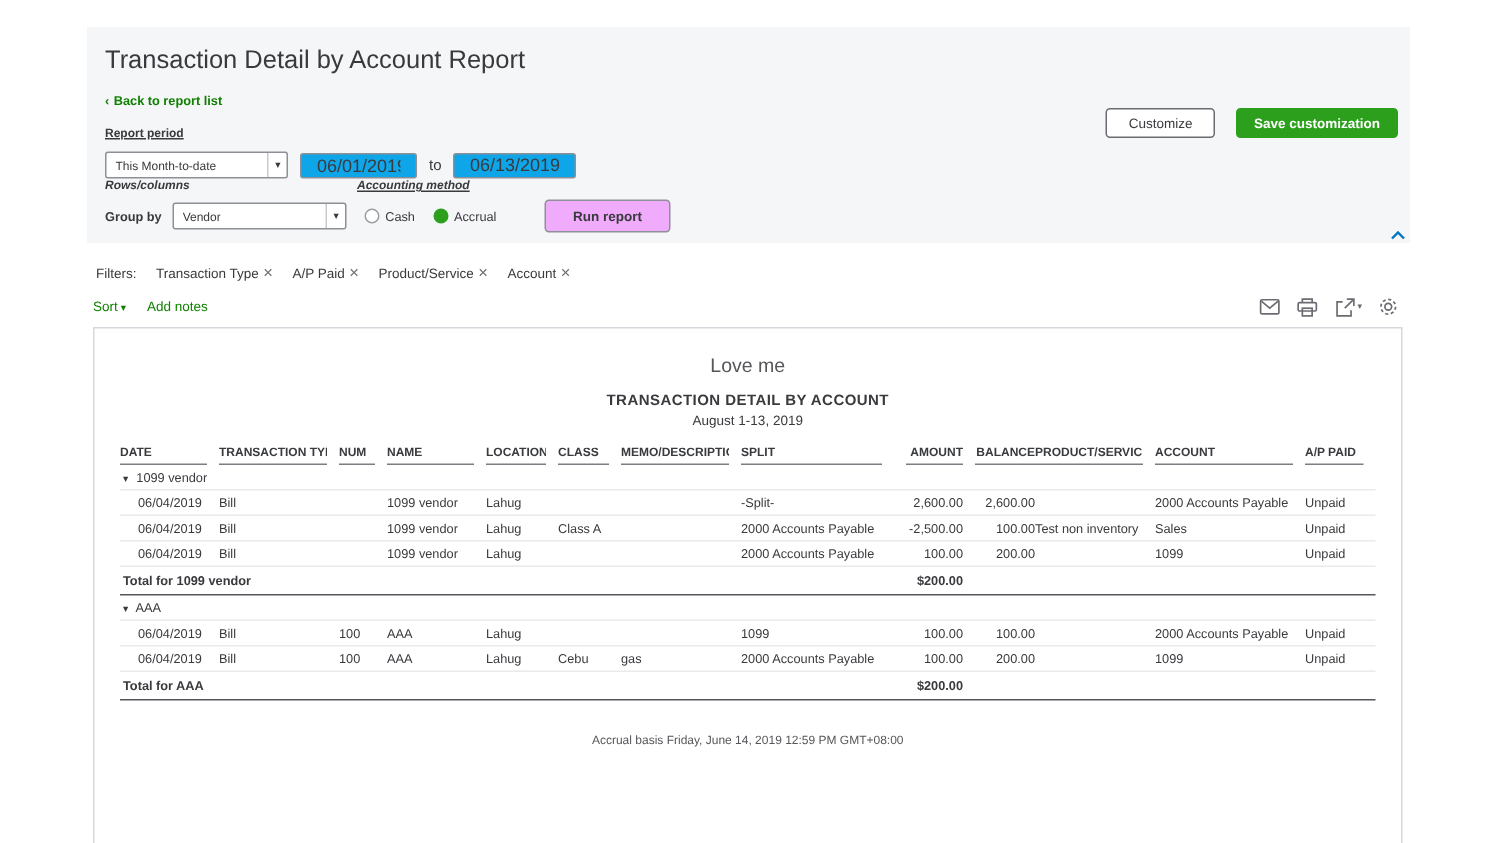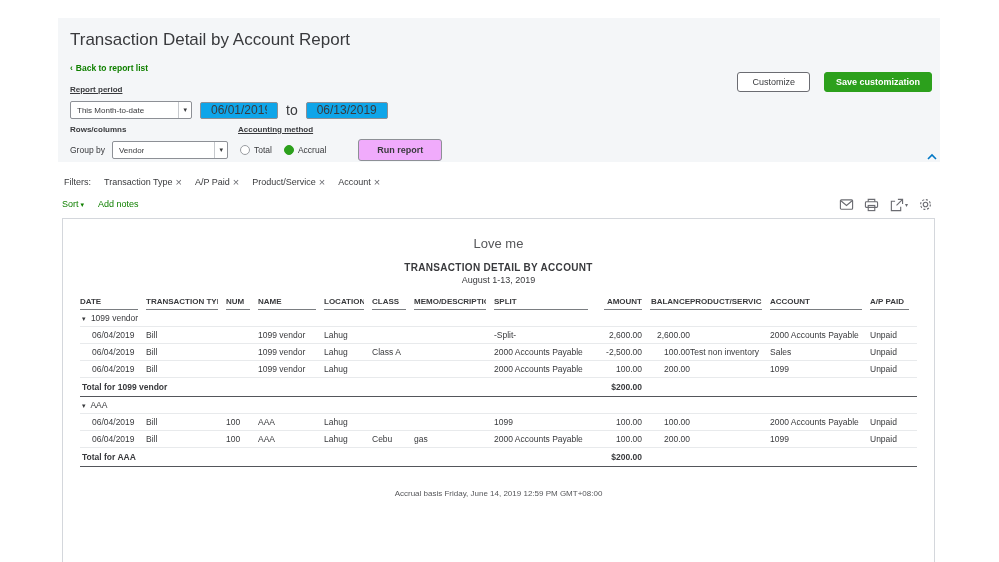--- a/index.html
+++ b/index.html
@@ -18,30 +18,30 @@
   .select-box { display:inline-flex; align-items:center; justify-content:space-between;
                 background:#fff; border:1px solid #8d9096; border-radius:2px; height:18px;
                 font-size:8px; padding-left:6px; cursor:pointer; }
   .select-box .val { white-space:nowrap; overflow:hidden; }
   .select-caret { border-left:1px solid #c6c9cd; padding:0 4px; font-size:7px; height:100%;
                   display:flex; align-items:center; color:#393a3d; }
   .period-select { width:122px; }
   .groupby-select { width:116px; }
   .date-input { border:1px solid #8d9096; border-radius:2px; height:17px; width:78px;
                 font-size:12px; padding:0 10px; color:#393a3d; font-family:inherit; background:#0ea5e9; }
-  .to-label { font-size:14px;text-align:center; }
+  .to-label { font-size:10px;text-align:center; }
   .top-buttons { position:absolute; top:54px; right:8px; display:flex; gap:14px; }
   .btn { border-radius:3px; font-size:9px; font-family:inherit; cursor:pointer; }
   .btn-outline { background:#fff; border:1px solid #6b6c72; color:#393a3d; padding:4px 14px; }
   .btn-green { background:#2ca01c; border:1px solid #2ca01c; color:#fff; font-weight:bold; padding:4px 11px; }
-  .labels-row2 { position:relative; margin-top:6px; height:11px; }
+  .labels-row2 { position:relative; margin-top:0; height:11px;font-style:italic; }
   .rows-cols-label { position:absolute; left:0; top:0; }
   .acct-method-label { position:absolute; left:168px; top:0; }
   .controls-row2 { display:flex; align-items:center; margin-top:3px; }
-  .groupby-label { font-size:8.5px; margin-right:7px; }
+  .groupby-label { font-size:8.5px; margin-right:7px;font-weight:bold; }
   .radio-group { display:flex; align-items:center; gap:12px; margin-left:12px; }
   .radio { display:flex; align-items:center; gap:4px; cursor:pointer; }
   .radio-circle { width:10px; height:10px; border:1px solid #9a9da2; border-radius:50%; background:#fff; }
   .radio-circle.checked { background:#2ca01c; border-color:#2ca01c; }
   .radio-label { font-size:8.5px; }
   .btn-run { background:#f0abfc; border:1px solid #8d9096; color:#393a3d; padding:5px 18px; margin-left:32px;font-weight:bold; }
   .collapse-chevron { position:absolute; right:2px; bottom:1px; cursor:pointer; line-height:0; }
 
   
   .filters-row { position:absolute; left:64px; top:177px; display:flex; align-items:center; gap:13px; font-size:9px; }
@@ -125,21 +125,21 @@
 
     <div class="controls-row2">
       <span class="groupby-label">Group by</span>
       <div class="select-box groupby-select">
         <span class="val">Vendor</span>
         <span class="select-caret">▾</span>
       </div>
       <div class="radio-group">
         <span class="radio">
           <span class="radio-circle"></span>
-          <span class="radio-label">Total</span>
+          <span class="radio-label">Cash</span>
         </span>
         <span class="radio">
           <span class="radio-circle checked"></span>
           <span class="radio-label">Accrual</span>
         </span>
       </div>
       <button class="btn btn-run">Run report</button>
     </div>
 
     <span class="collapse-chevron">

